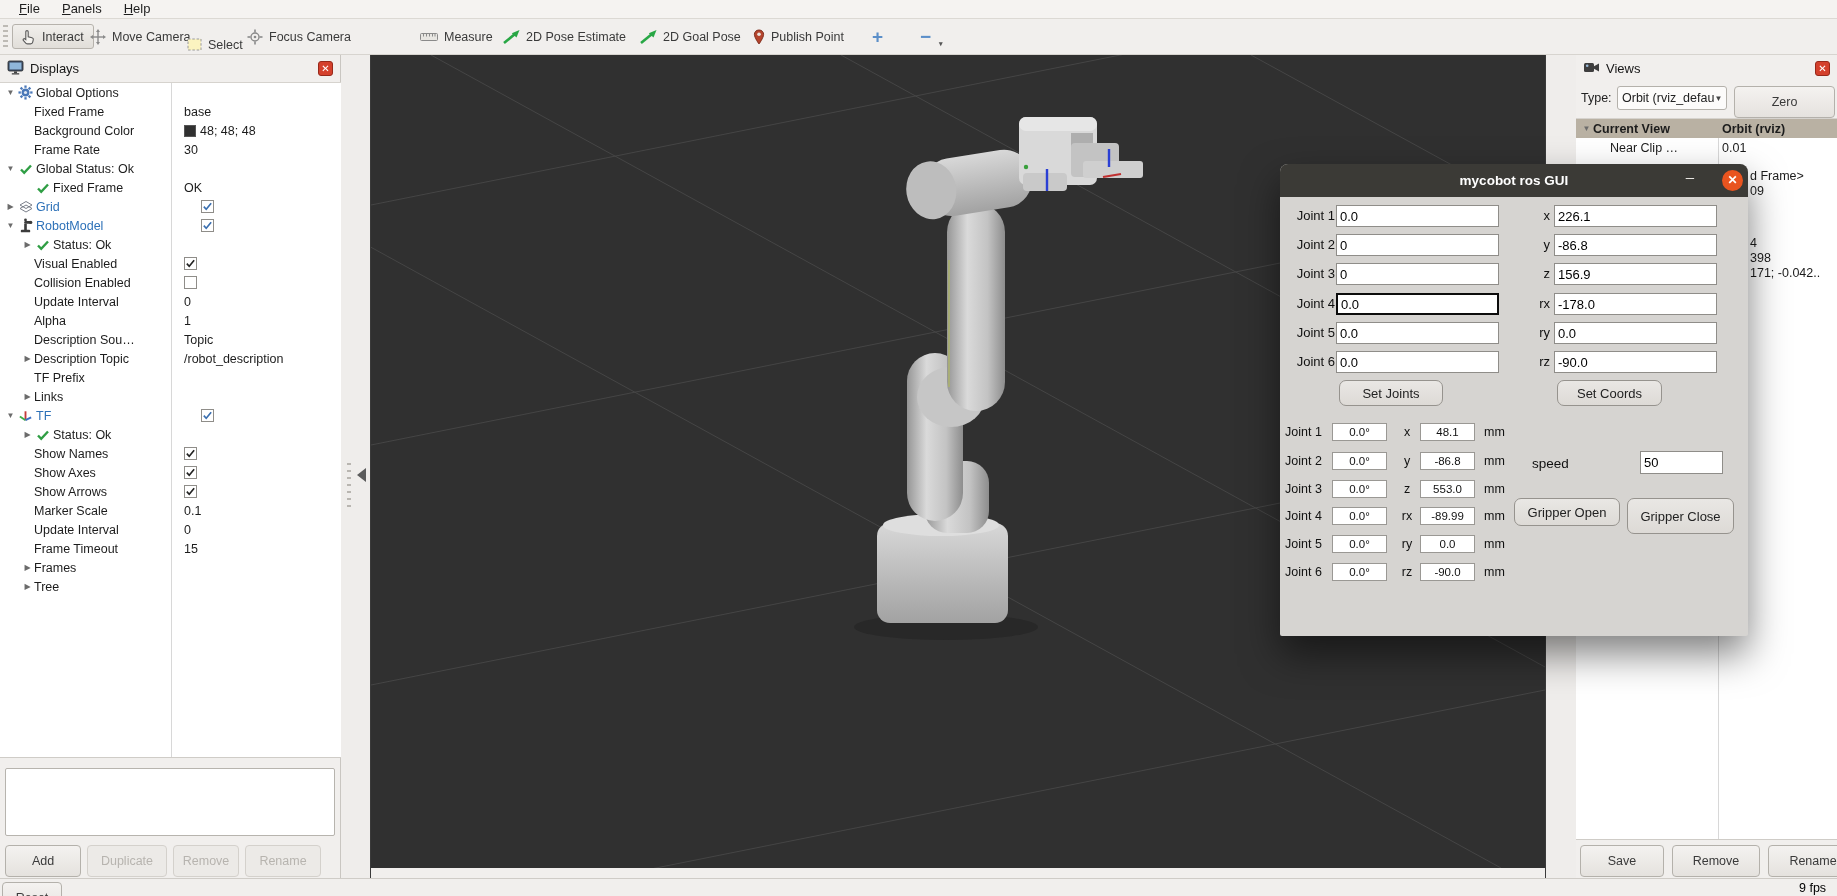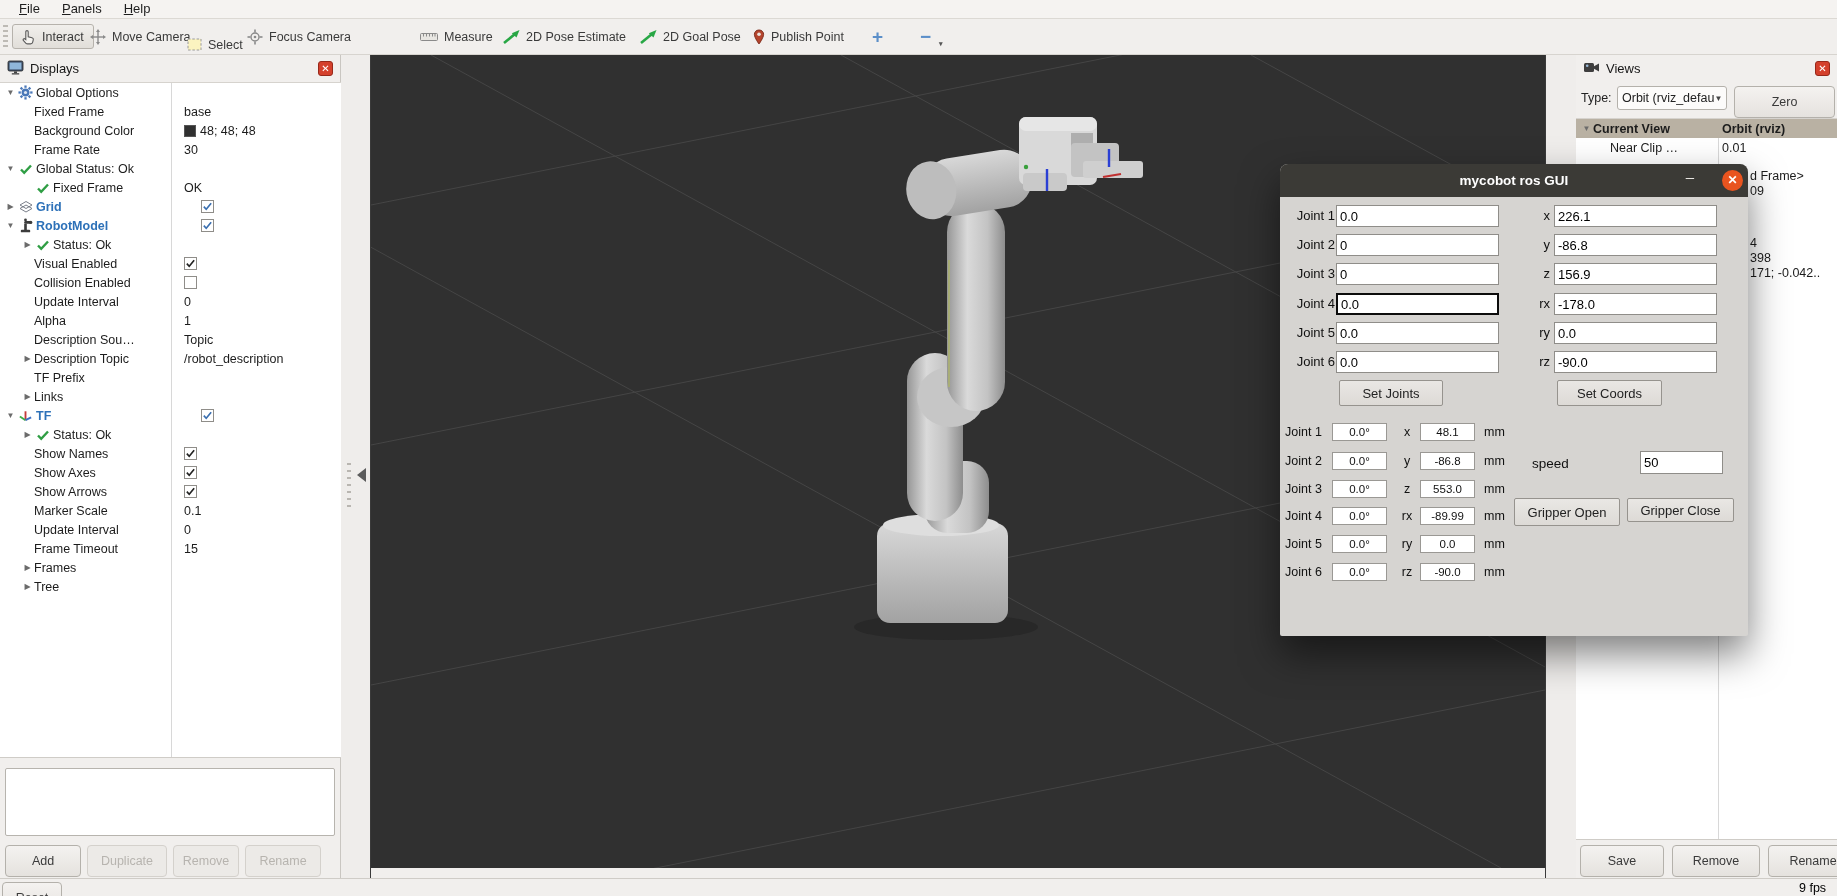--- a/index.html
+++ b/index.html
@@ -38,21 +38,21 @@
 
   
   #displays-panel{left:0;width:341px;height:823px;border-right:1px solid #c9c6c1;}
   #displays-tree{position:absolute;left:0;top:27px;width:341px;height:676px;background:#fff;
     border-top:1px solid #d6d3ce;border-bottom:1px solid #cfccc7;overflow:hidden;}
   .col-divider{position:absolute;top:0;bottom:0;width:1px;background:#d8d8d8;}
   .trow{position:relative;height:19px;display:flex;align-items:center;font-size:12.5px;color:#1c1c1c;}
   .texp{width:13px;text-align:center;color:#6b6b6b;font-size:8px;flex:0 0 auto;}
   .ticon{width:17px;height:16px;flex:0 0 auto;display:inline-flex;align-items:center;justify-content:center;margin-right:2px;}
   .tlabel{white-space:nowrap;}
-  .tlabel.blue{color:#2d71b8;font-weight:bold;}
+  .tlabel.blue{color:#2d71b8;font-weight:normal;}
   .tvalue{position:absolute;left:177px;white-space:nowrap;display:flex;align-items:center;gap:4px;padding-left:28px;}
   .chkbox{width:13px;height:13px;border:1px solid #8f8d89;background:#fff;display:inline-flex;
     align-items:center;justify-content:center;}
   .swatch{width:12px;height:12px;background:#303030;border:1px solid #555;display:inline-block;}
   #displays-help{position:absolute;left:5px;top:713px;width:330px;height:68px;background:#fff;
     border:1px solid #b7b4ae;border-radius:2px;}
   #displays-buttons{position:absolute;left:5px;top:790px;display:flex;gap:6px;}
 
   
   .gap{position:absolute;top:55px;width:30px;height:823px;background:#efedeb;}
@@ -92,32 +92,32 @@
   #dialog-min{position:absolute;right:48px;top:4px;color:#e8e6e2;font-size:15px;width:20px;text-align:center;}
   #dialog-close{position:absolute;right:5px;top:6px;width:21px;height:21px;border-radius:50%;
     background:#e9541f;color:#fff;font-size:12px;font-weight:bold;line-height:20px;text-align:center;}
   #dialog-body{position:relative;width:468px;height:439px;font-size:13px;color:#111;}
   .jlabel{position:absolute;width:53px;text-align:right;white-space:nowrap;}
   .clabel{position:absolute;width:30px;text-align:right;white-space:nowrap;}
   .jinput{position:absolute;width:163px;height:22px;background:#fff;border:1px solid #8f8d89;
     font-family:"Liberation Sans",sans-serif;font-size:13px;padding:0 3px;}
   .jinput.focused{border:2px solid #0c0c0c;}
   .dbtn{position:absolute;height:26px;background:linear-gradient(#e9e7e4,#dddad6);
-    border:1px solid #96938e;border-radius:2px;display:flex;align-items:center;justify-content:center;
+    border:1px solid #96938e;border-radius:7px;display:flex;align-items:center;justify-content:center;
     font-size:13px;color:#222;}
   .sname{position:absolute;font-size:12.5px;white-space:nowrap;}
   .sbox{position:absolute;width:55px;height:18px;background:#fff;border:1px solid #9a9894;
     font-size:11.5px;display:flex;align-items:center;justify-content:center;}
   .saxis{position:absolute;width:22px;text-align:center;font-size:12.5px;}
   .sunit{position:absolute;font-size:12.5px;}
   #speed-input{position:absolute;left:360px;top:254px;width:83px;height:23px;background:#fff;
     border:1px solid #8f8d89;font-family:"Liberation Sans",sans-serif;font-size:13px;padding:0 3px;}
   #speed-label{position:absolute;left:252px;top:259px;font-size:13.5px;}
   #gripper-open{left:234px;top:301px;width:106px;height:28px;}
-  #gripper-close{left:347px;top:301px;width:107px;height:24px;}
+  #gripper-close{left:347px;top:301px;width:107px;height:36px;}
 
   
   #statusbar{position:absolute;left:0;top:878px;width:1837px;height:18px;background:#f1efed;
     border-top:1px solid #cfccc7;z-index:20;}
   #reset-button{position:absolute;left:2px;top:3px;width:60px;height:22px;}
   #fps{position:absolute;left:1799px;top:2px;font-size:12.5px;color:#000000;white-space:nowrap;}
 </style>
 </head>
 <body>
 

